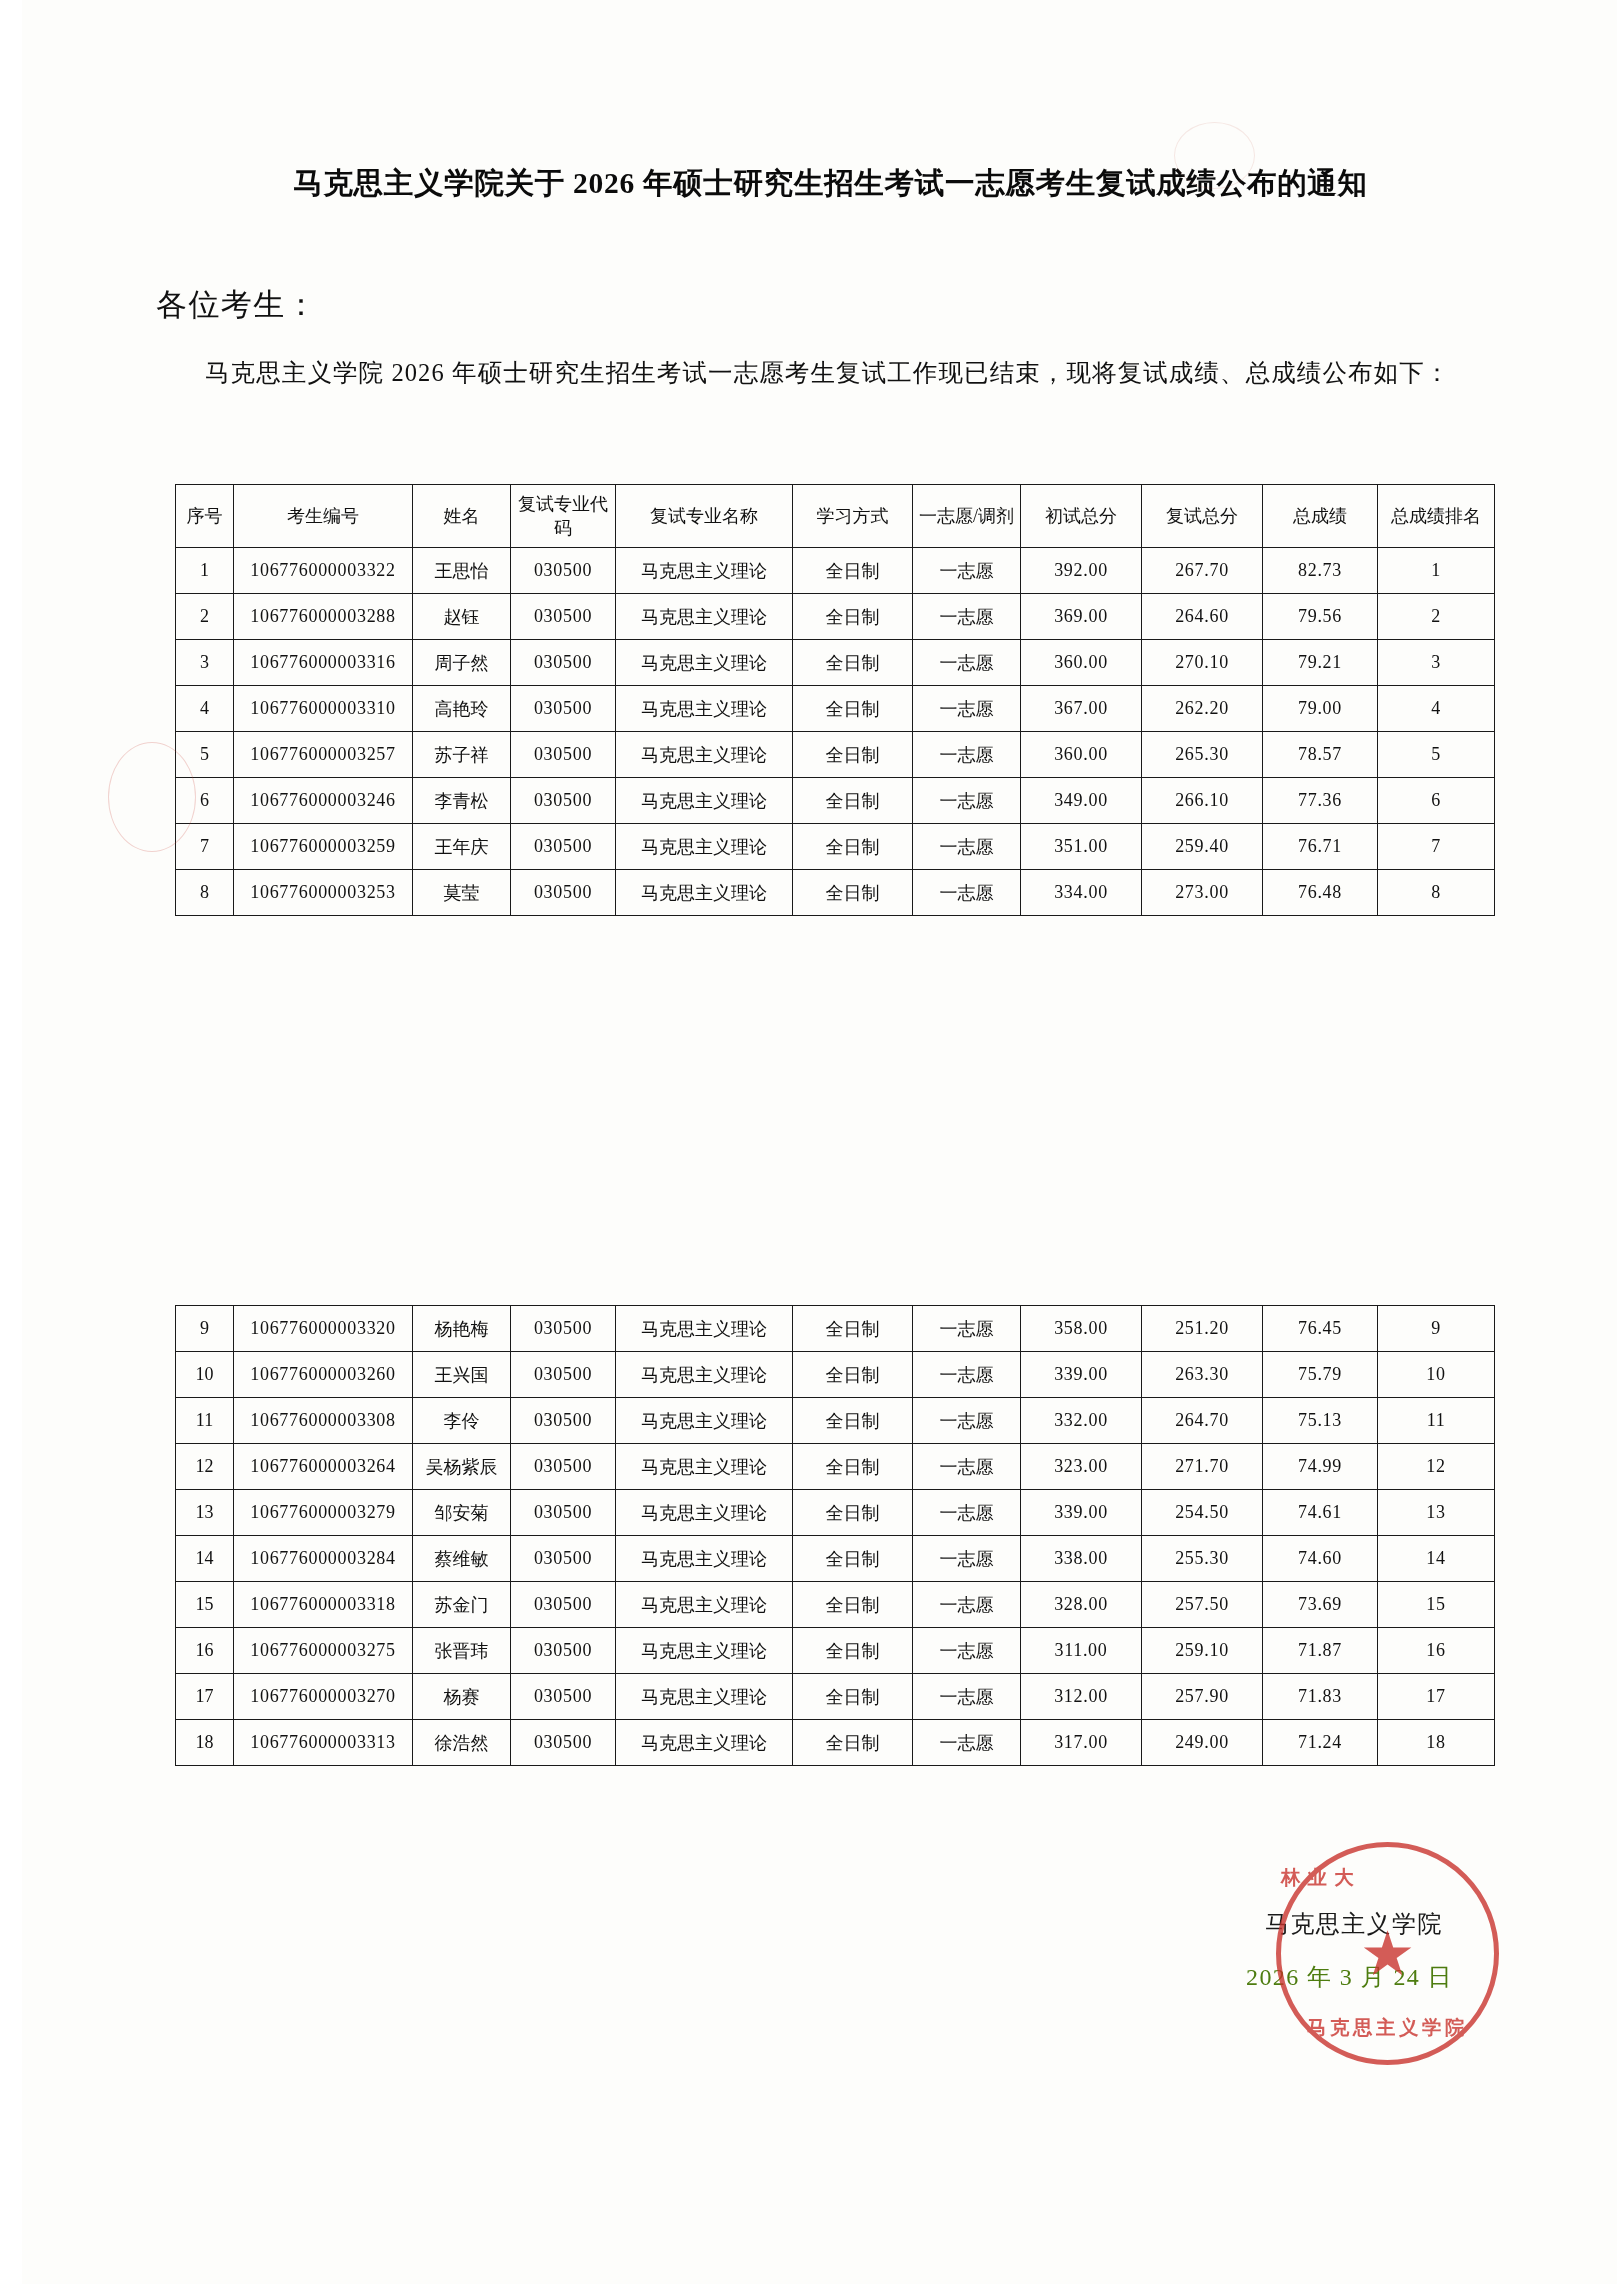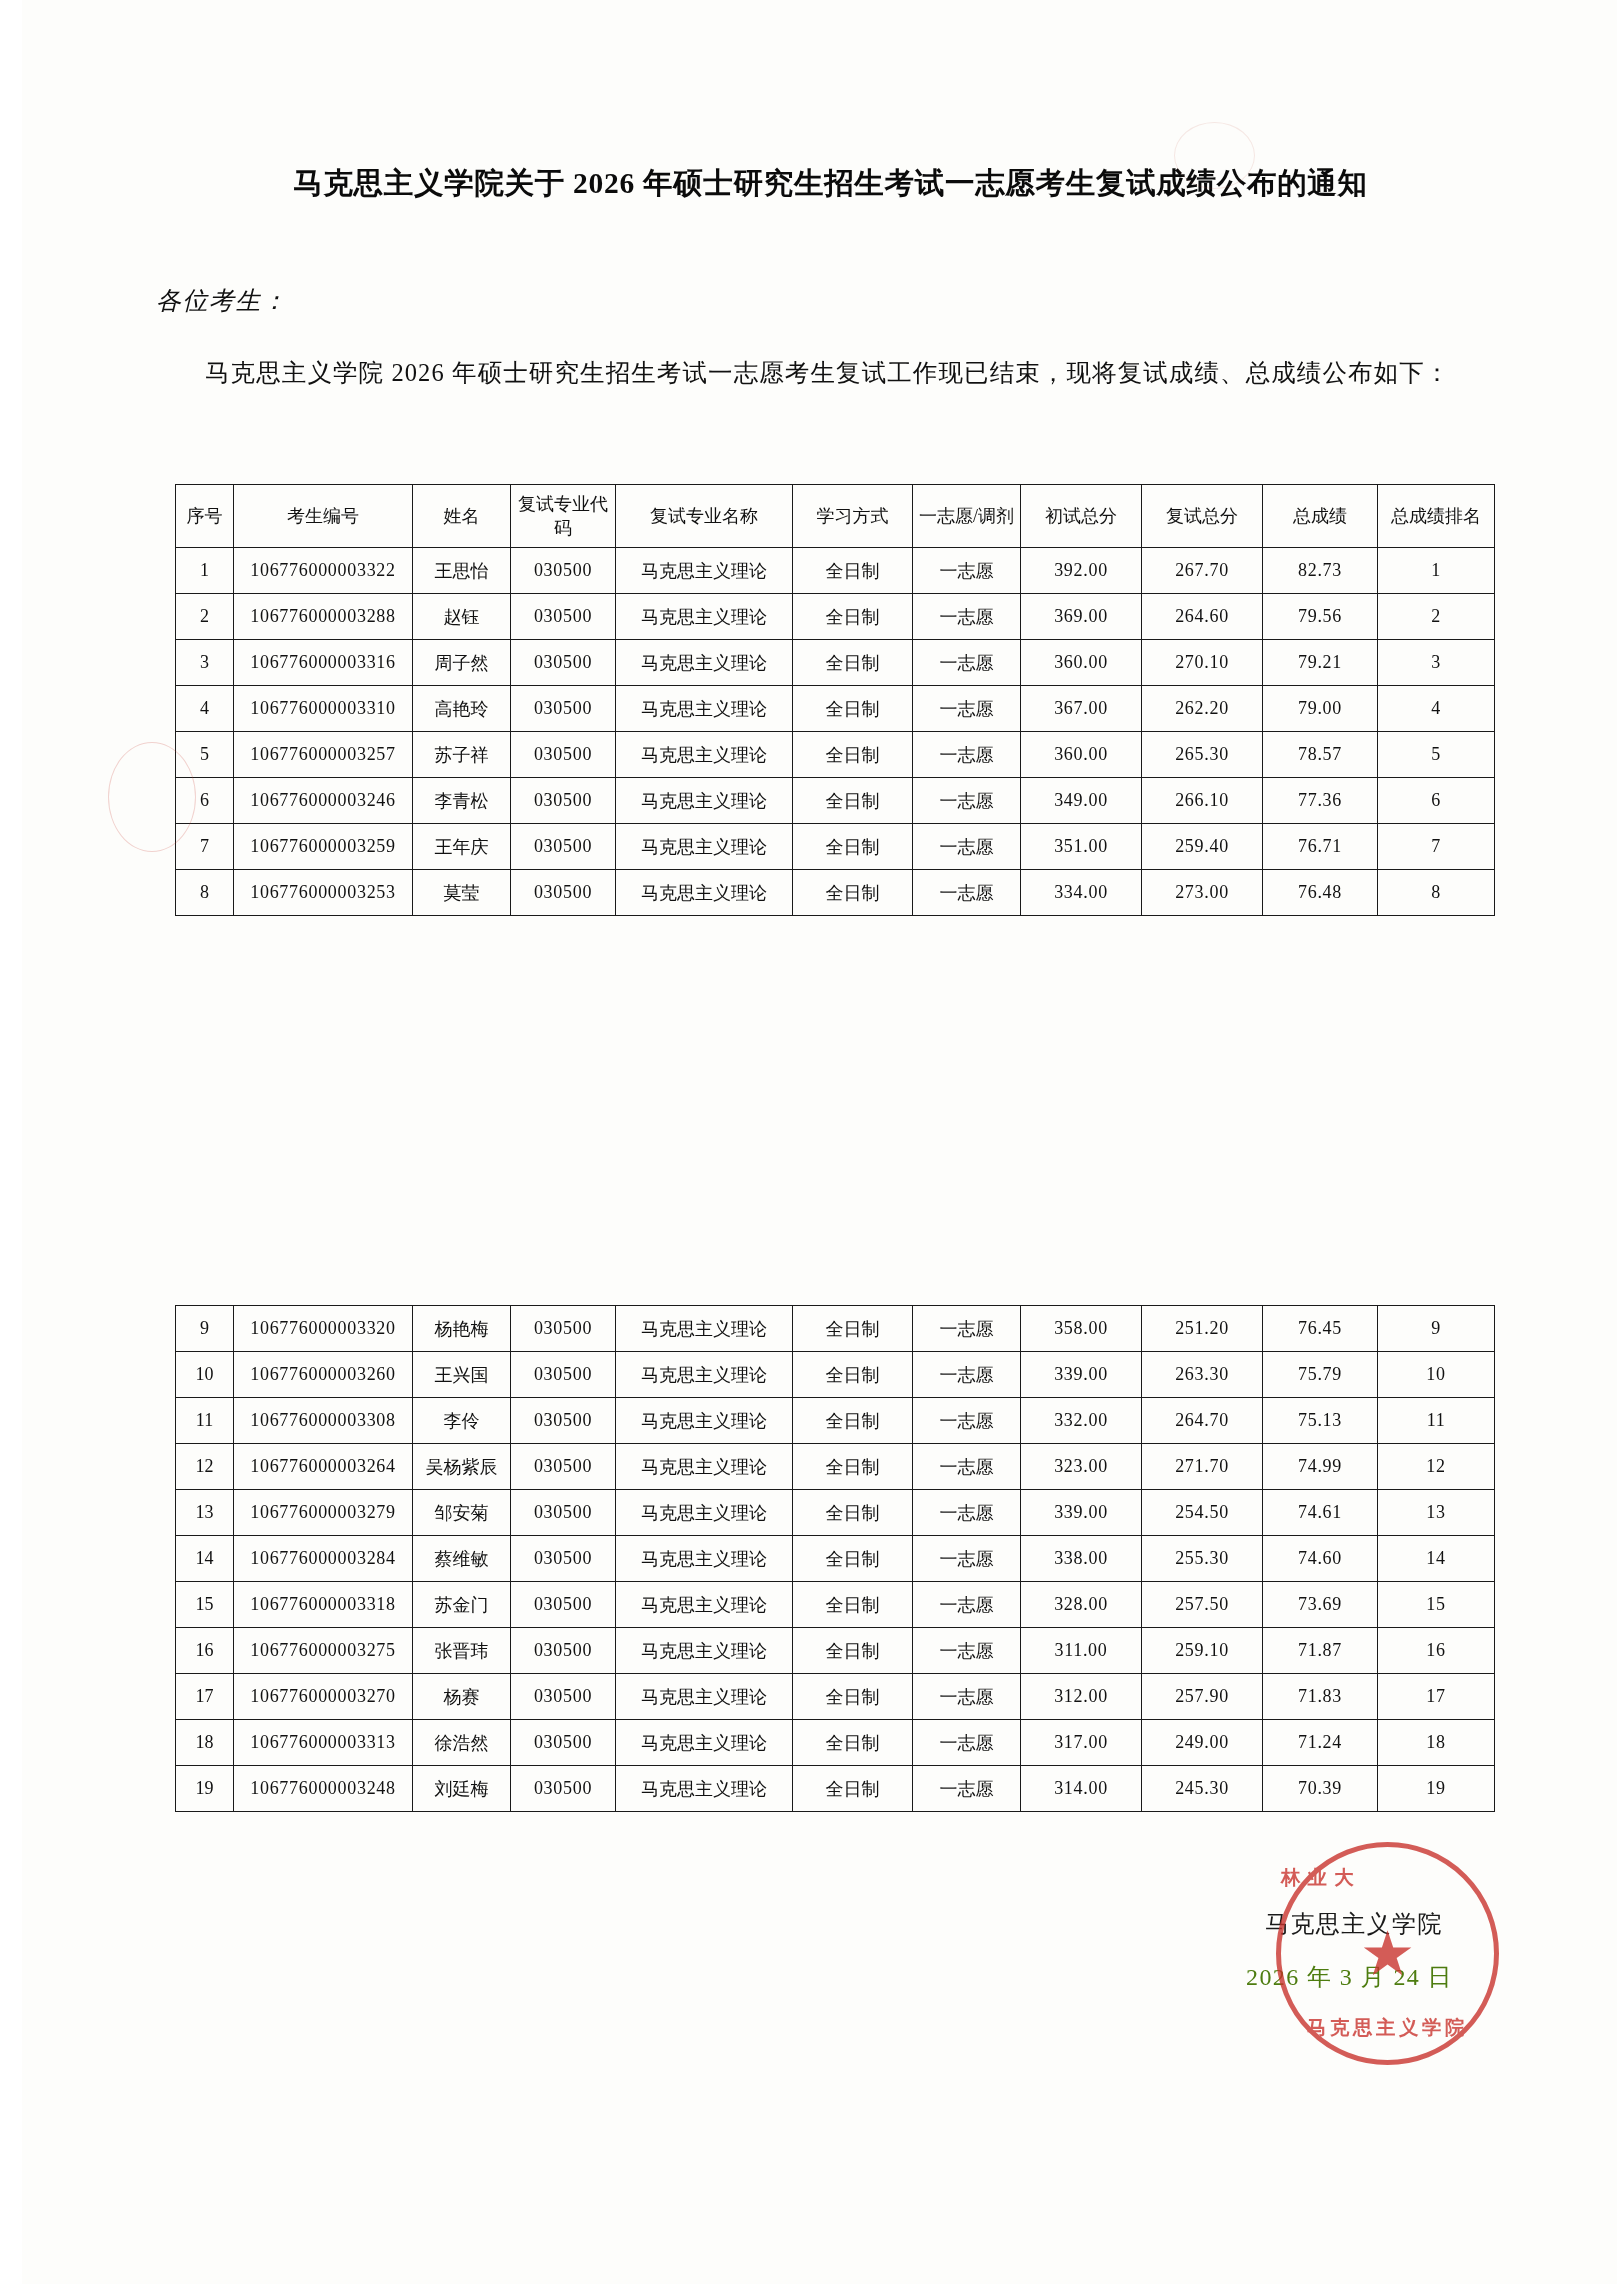--- a/index.html
+++ b/index.html
@@ -31,23 +31,22 @@
     text-align: center;
     font-size: 29.5px;
     font-weight: bold;
     letter-spacing: 0.7px;
     color: #0b0b0b;
   }
   .salutation {
     position: absolute;
     left: 134px;
     top: 284px;
-    font-size: 25px;
+    font-size: 31px;
     letter-spacing: 1.4px;
-    font-style: italic;
   }
   .para {
     position: absolute;
     left: 134px;
     top: 346px;
     width: 1361px;
     font-size: 24.5px;
     line-height: 53px;
     letter-spacing: 1.1px;
     text-indent: 49px;
@@ -450,33 +449,20 @@
           <td>徐浩然</td>
           <td class="num-cell">030500</td>
           <td>马克思主义理论</td>
           <td>全日制</td>
           <td>一志愿</td>
           <td class="num-cell">317.00</td>
           <td class="num-cell">249.00</td>
           <td class="num-cell">71.24</td>
           <td class="num-cell">18</td>
         </tr>
-        <tr>
-          <td>19</td>
-          <td class="num-cell">106776000003248</td>
-          <td>刘廷梅</td>
-          <td class="num-cell">030500</td>
-          <td>马克思主义理论</td>
-          <td>全日制</td>
-          <td>一志愿</td>
-          <td class="num-cell">314.00</td>
-          <td class="num-cell">245.30</td>
-          <td class="num-cell">70.39</td>
-          <td class="num-cell">19</td>
-        </tr>
       </tbody>
   </table>
 
   <div class="faint-mark" id="mark-left"></div>
   <div class="faint-mark" id="mark-top"></div>
 
   <div class="sign-org">马克思主义学院</div>
   <div class="sign-date">2026 年 3 月 24 日</div>
 
   <div class="stamp">

